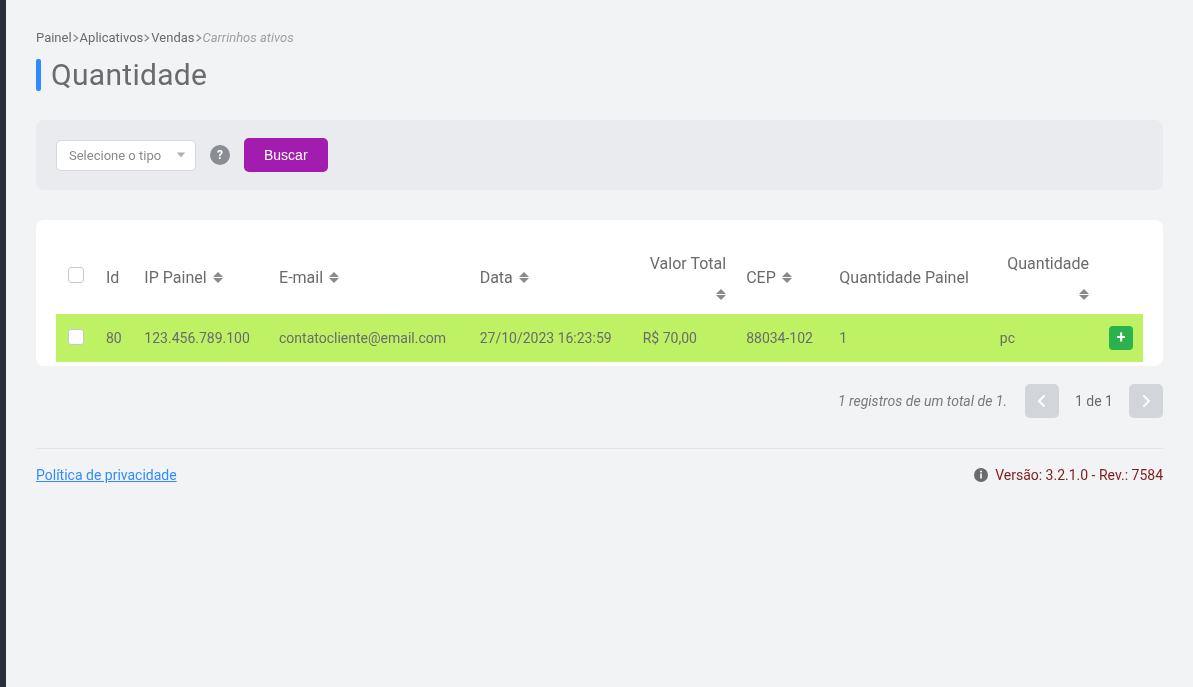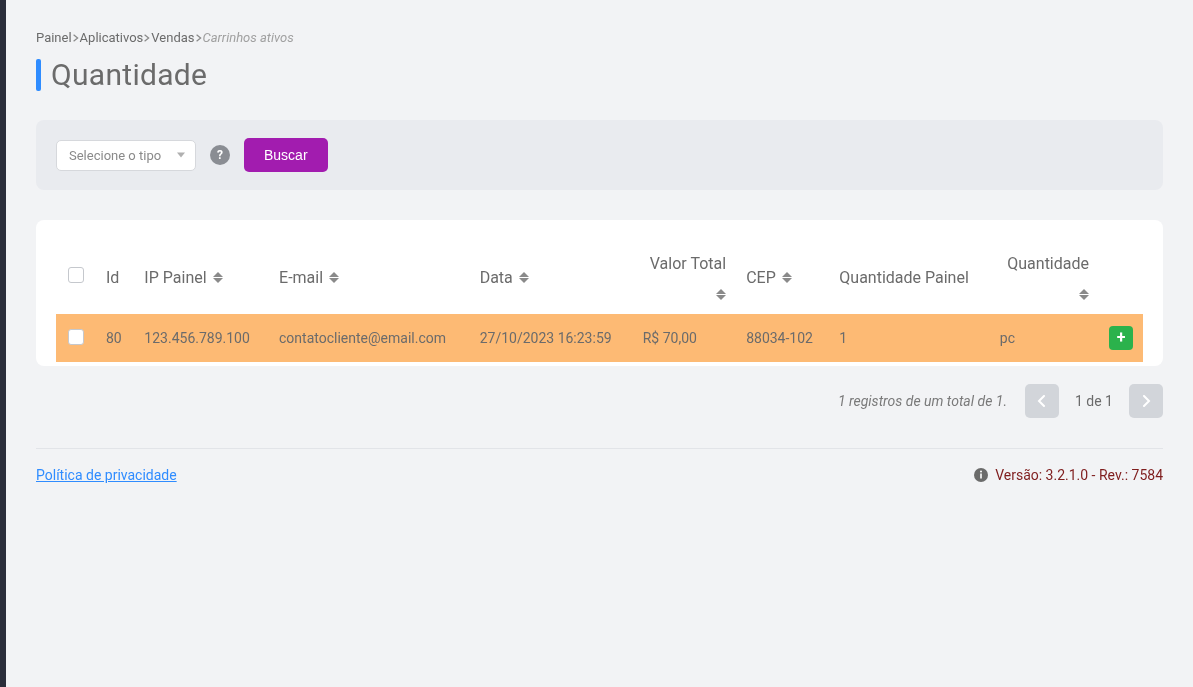--- a/index.html
+++ b/index.html
@@ -149,21 +149,21 @@
       border-right: 5px solid transparent;
       border-bottom: 5px solid #8a8a8a;
     }
     .sort-icon .down {
       width: 0; height: 0;
       border-left: 5px solid transparent;
       border-right: 5px solid transparent;
       border-top: 5px solid #8a8a8a;
     }
     tbody tr {
-      background: #fdba74;
+      background: #bef264;
     }
     tbody td {
       padding: 12px 10px;
       font-size: 14px;
       color: #6b6b6b;
       vertical-align: middle;
     }
     .checkbox {
       width: 16px;
       height: 16px;

